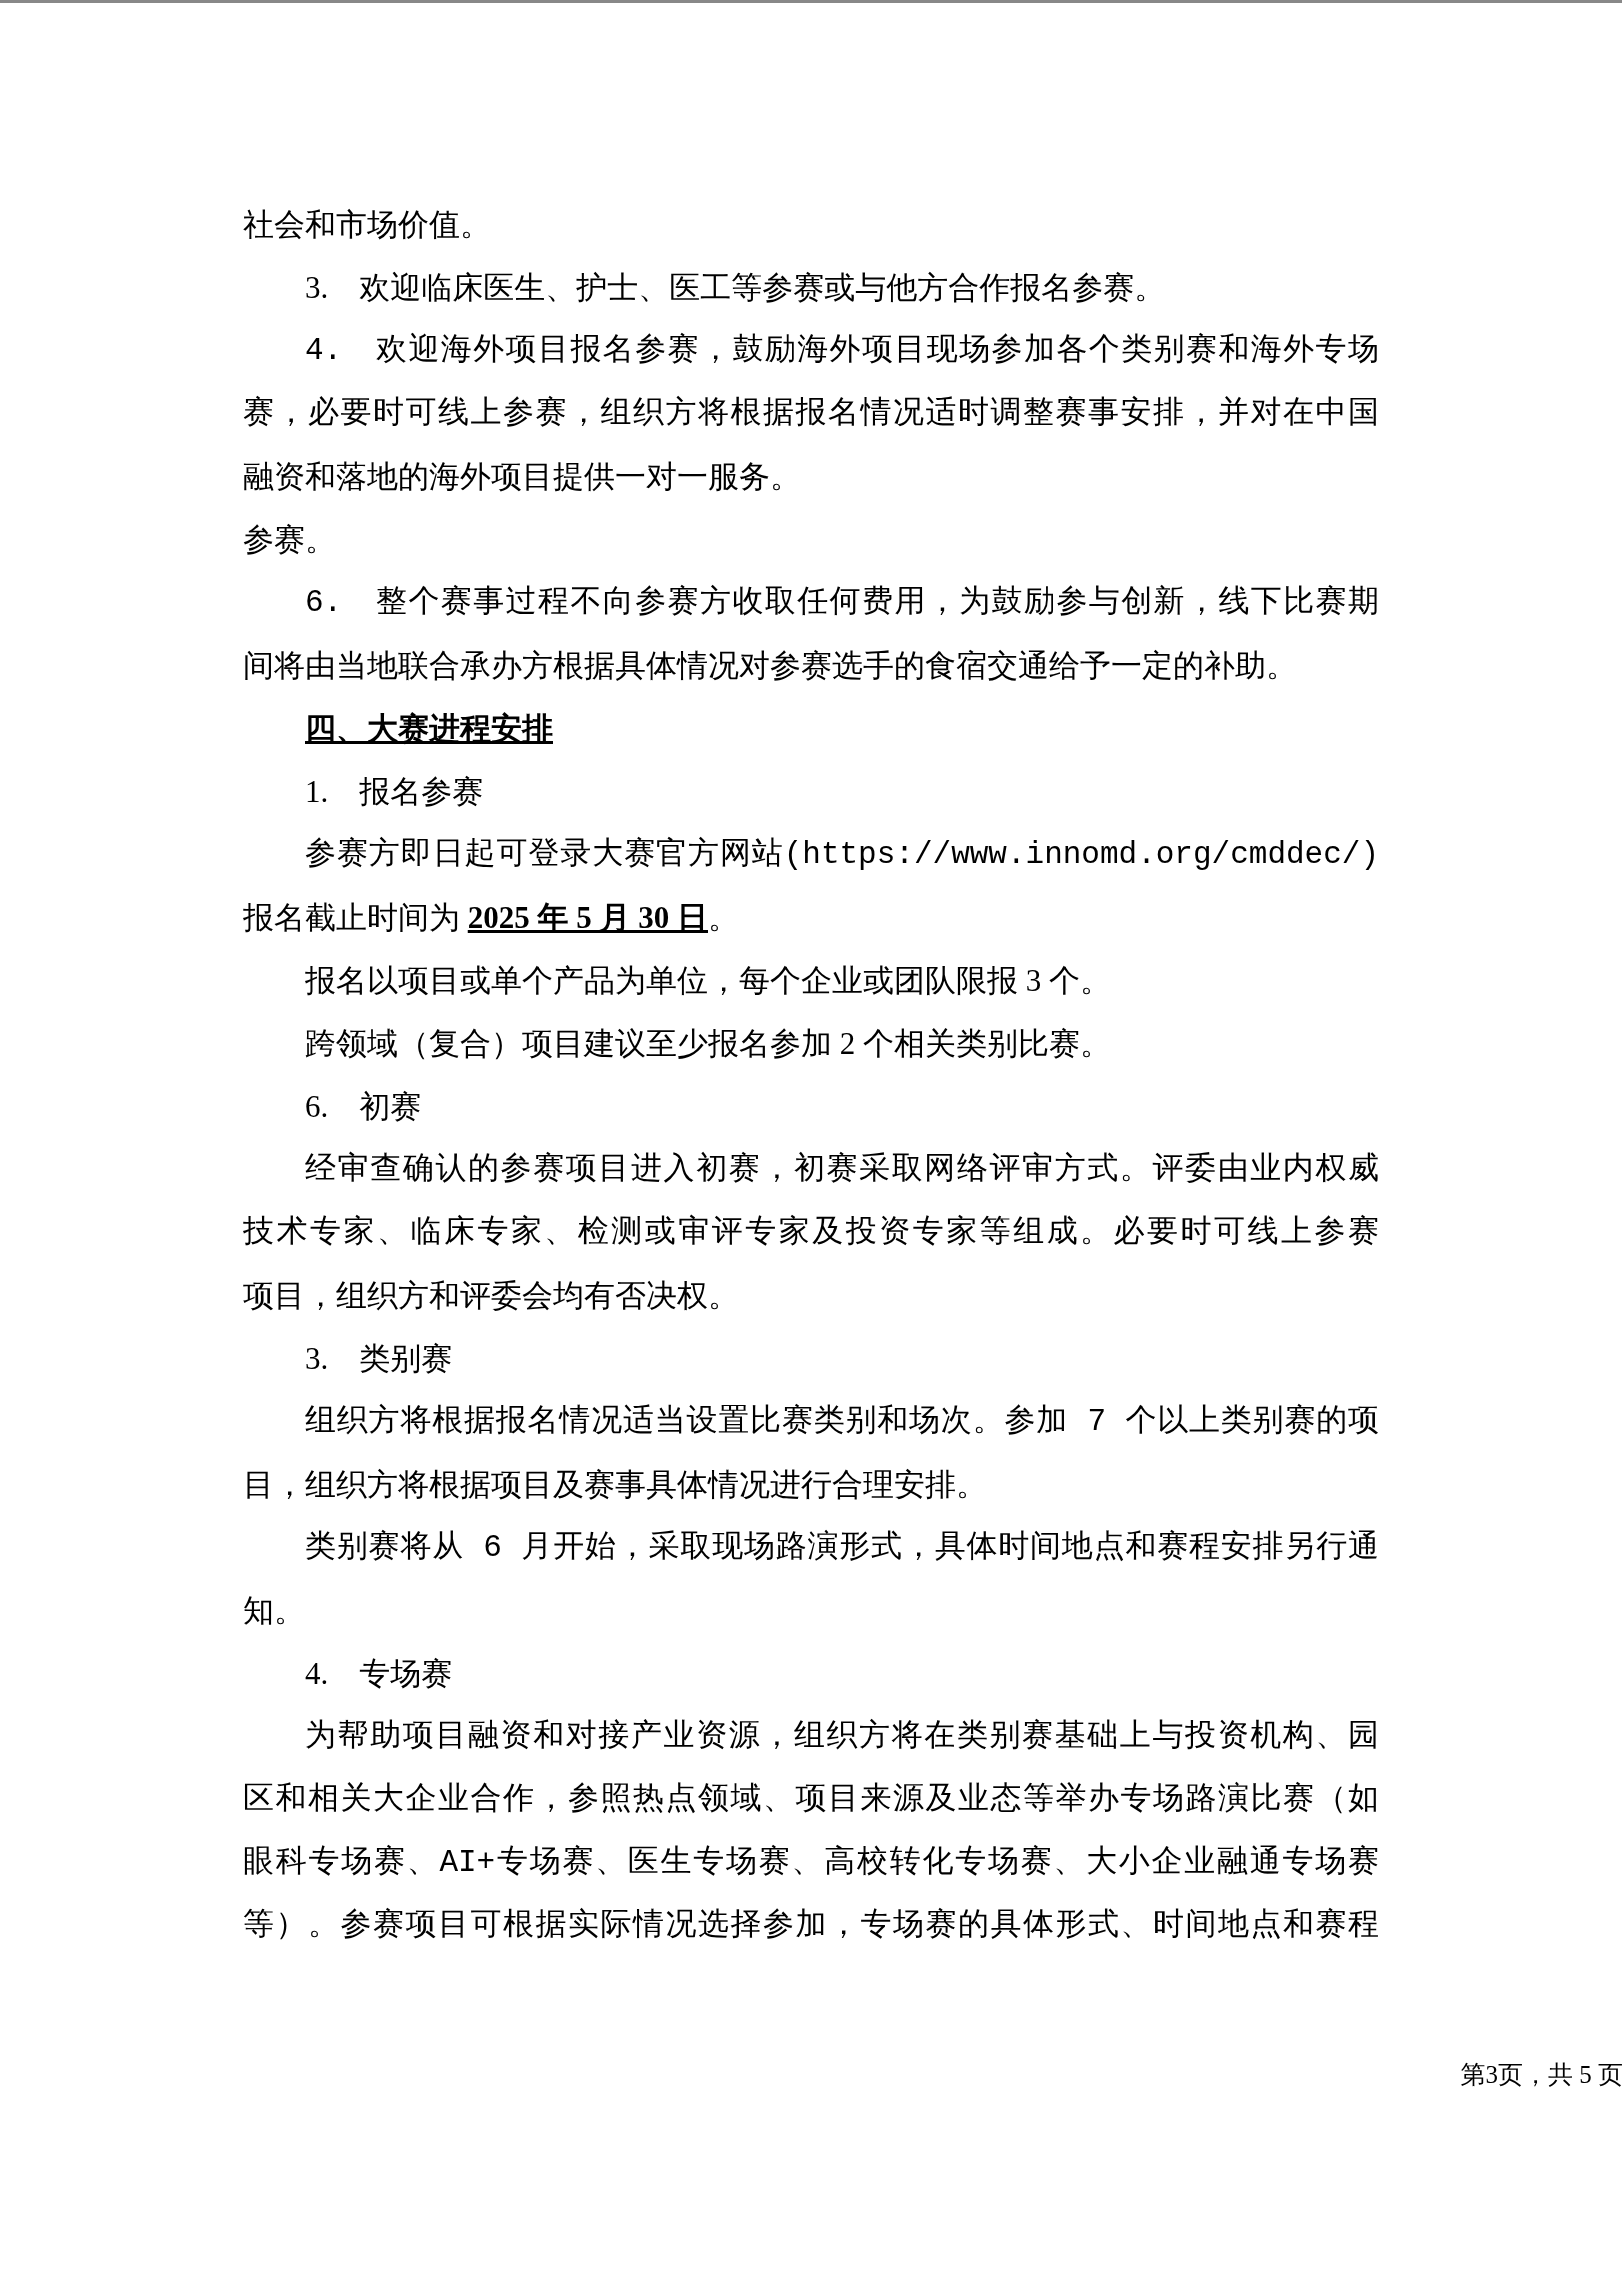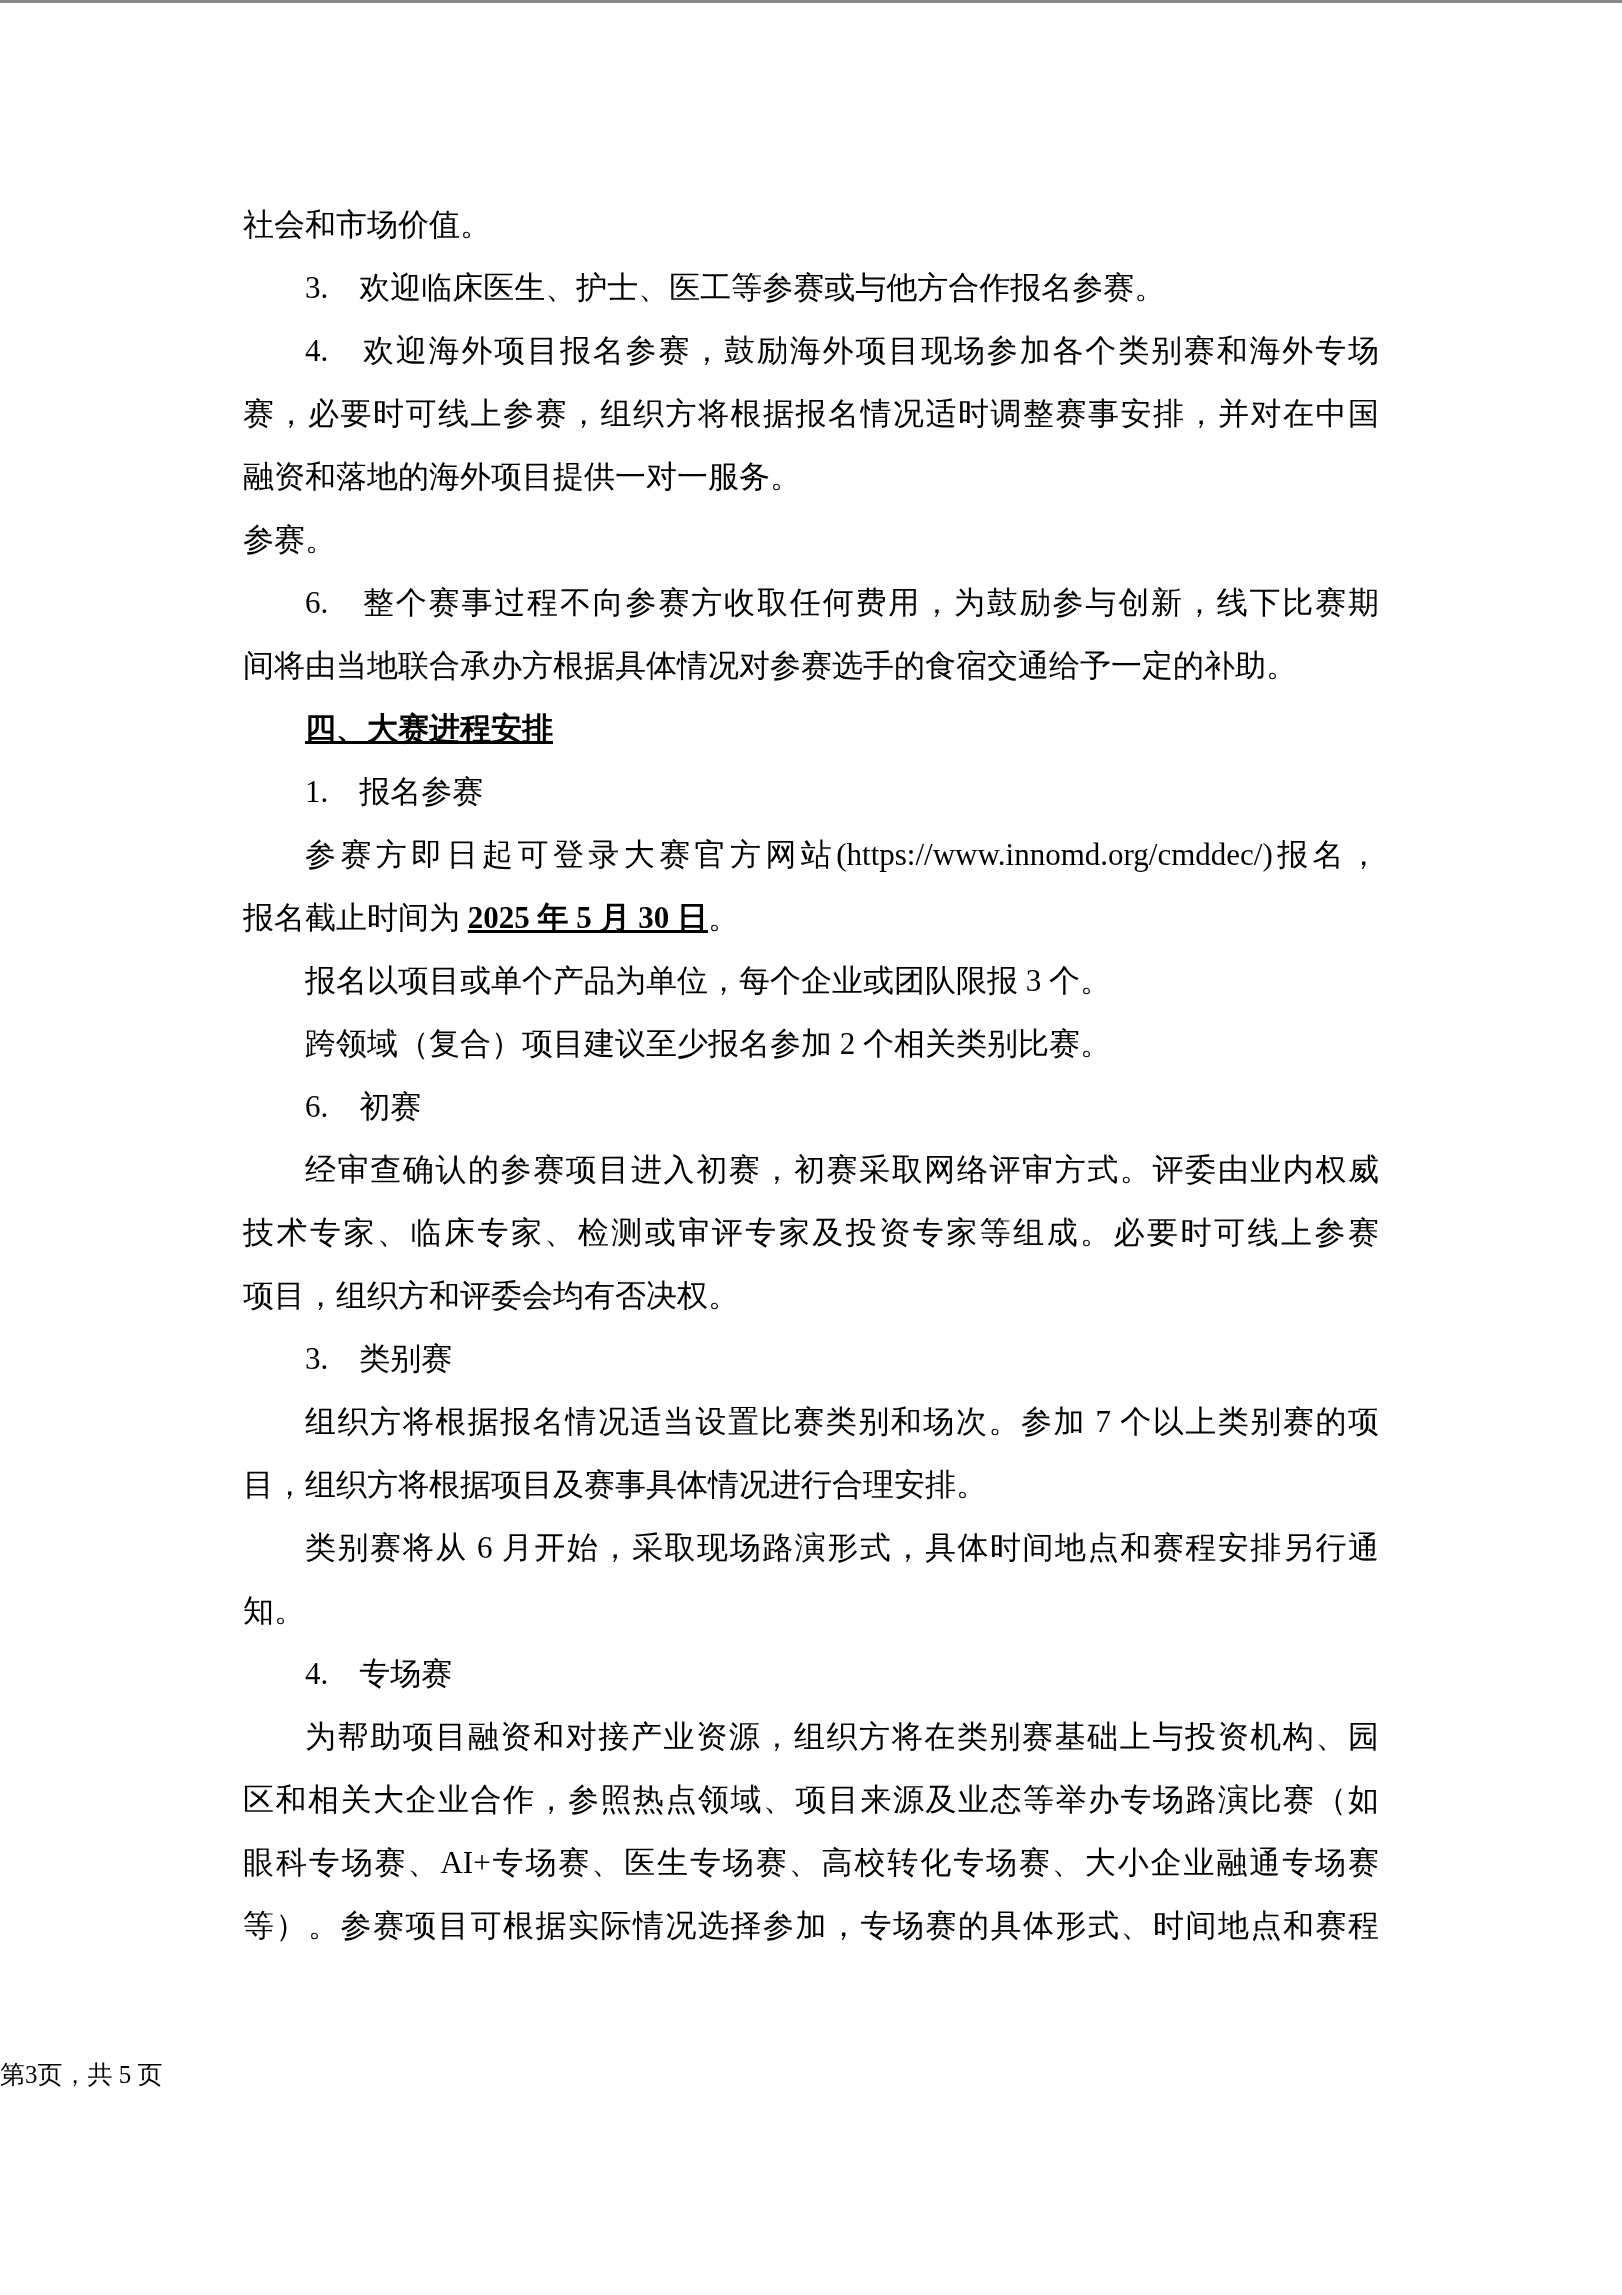--- a/index.html
+++ b/index.html
@@ -23,33 +23,34 @@
     font-size: 31px;
     line-height: 63px;
     height: 63px;
     text-align: left;
     white-space: normal;
     overflow: hidden;
   }
   .line.just {
     text-align: justify;
     text-align-last: justify;
+    font-family: Liberation Mono, monospace;
   }
   .line.indent { padding-left: 62px; }
   .line.heading {
     font-family: "Liberation Sans", "DejaVu Sans", sans-serif;
     font-weight: 700;
   }
   .seg-bold { font-weight: 700; text-decoration: underline; }
   .footer {
     position: absolute;
     top: 2052px;
     left: 0;
     width: 100%;
-    text-align: left;
+    text-align: right;
     font-size: 25px;
     line-height: 39px;
   }
 </style>
 </head>
 <body>
 
 <div class="page">
   <div class="doc-body">
       <div class="line"><span>社会和市场价值。</span></div>

